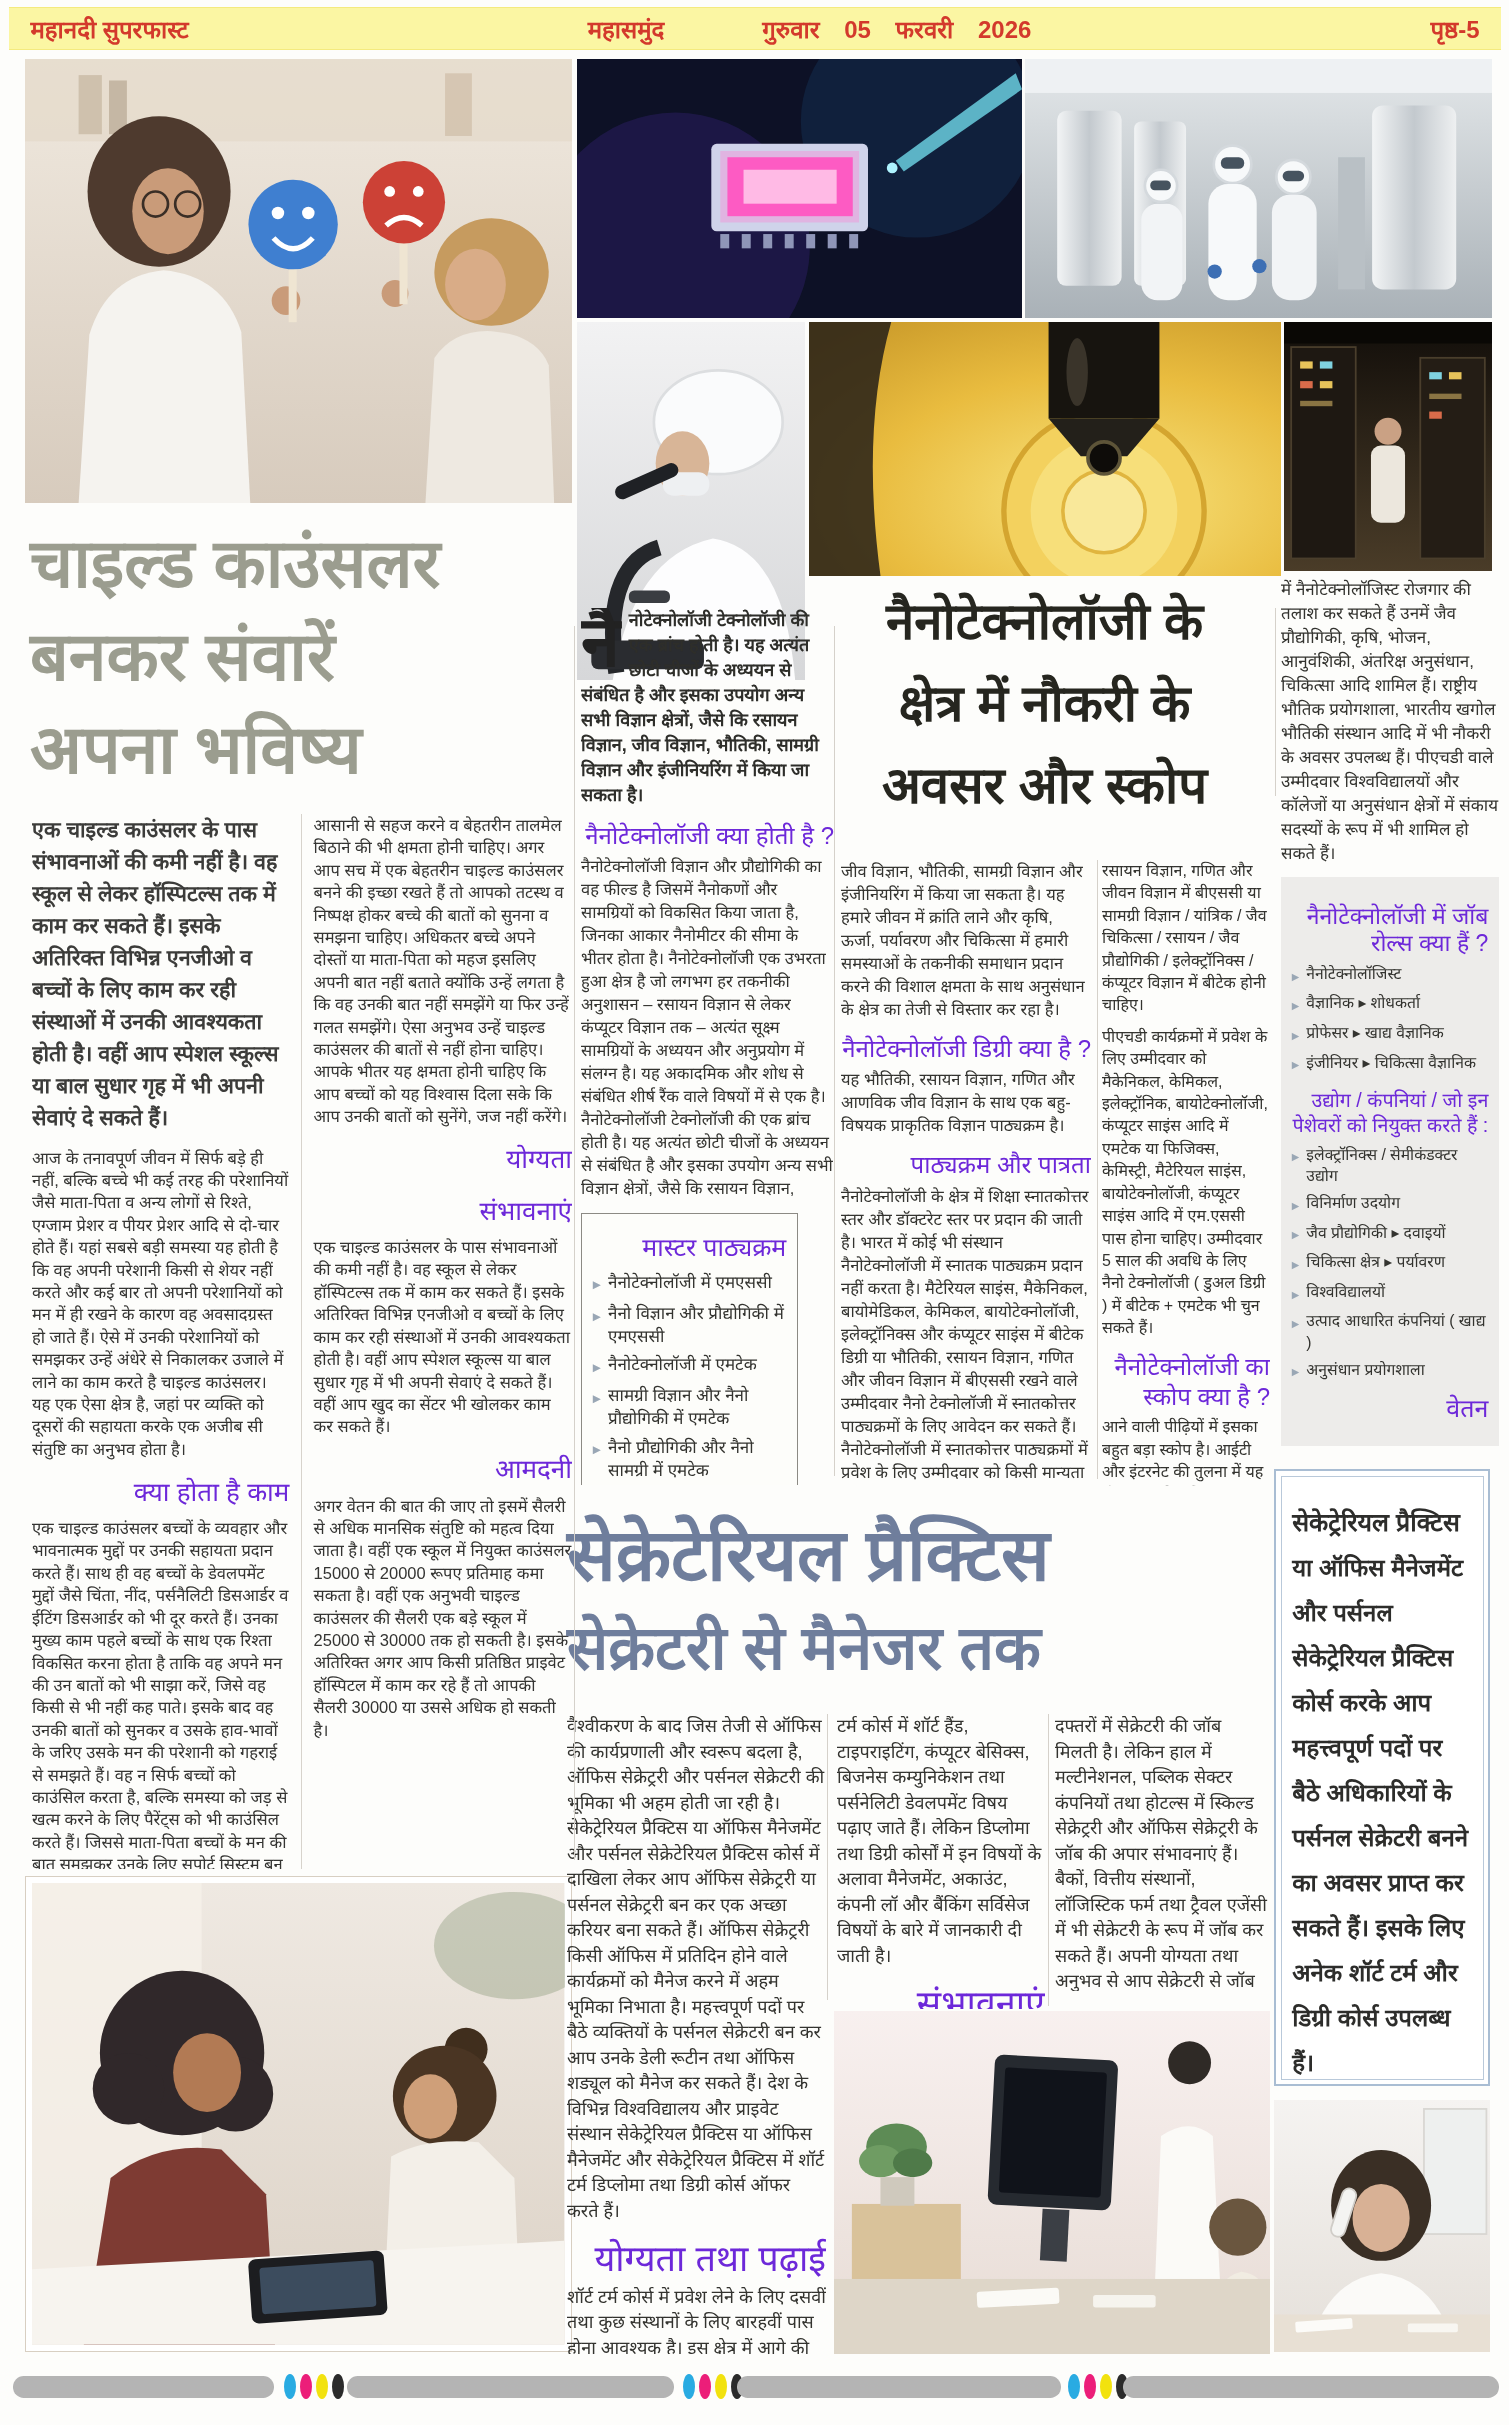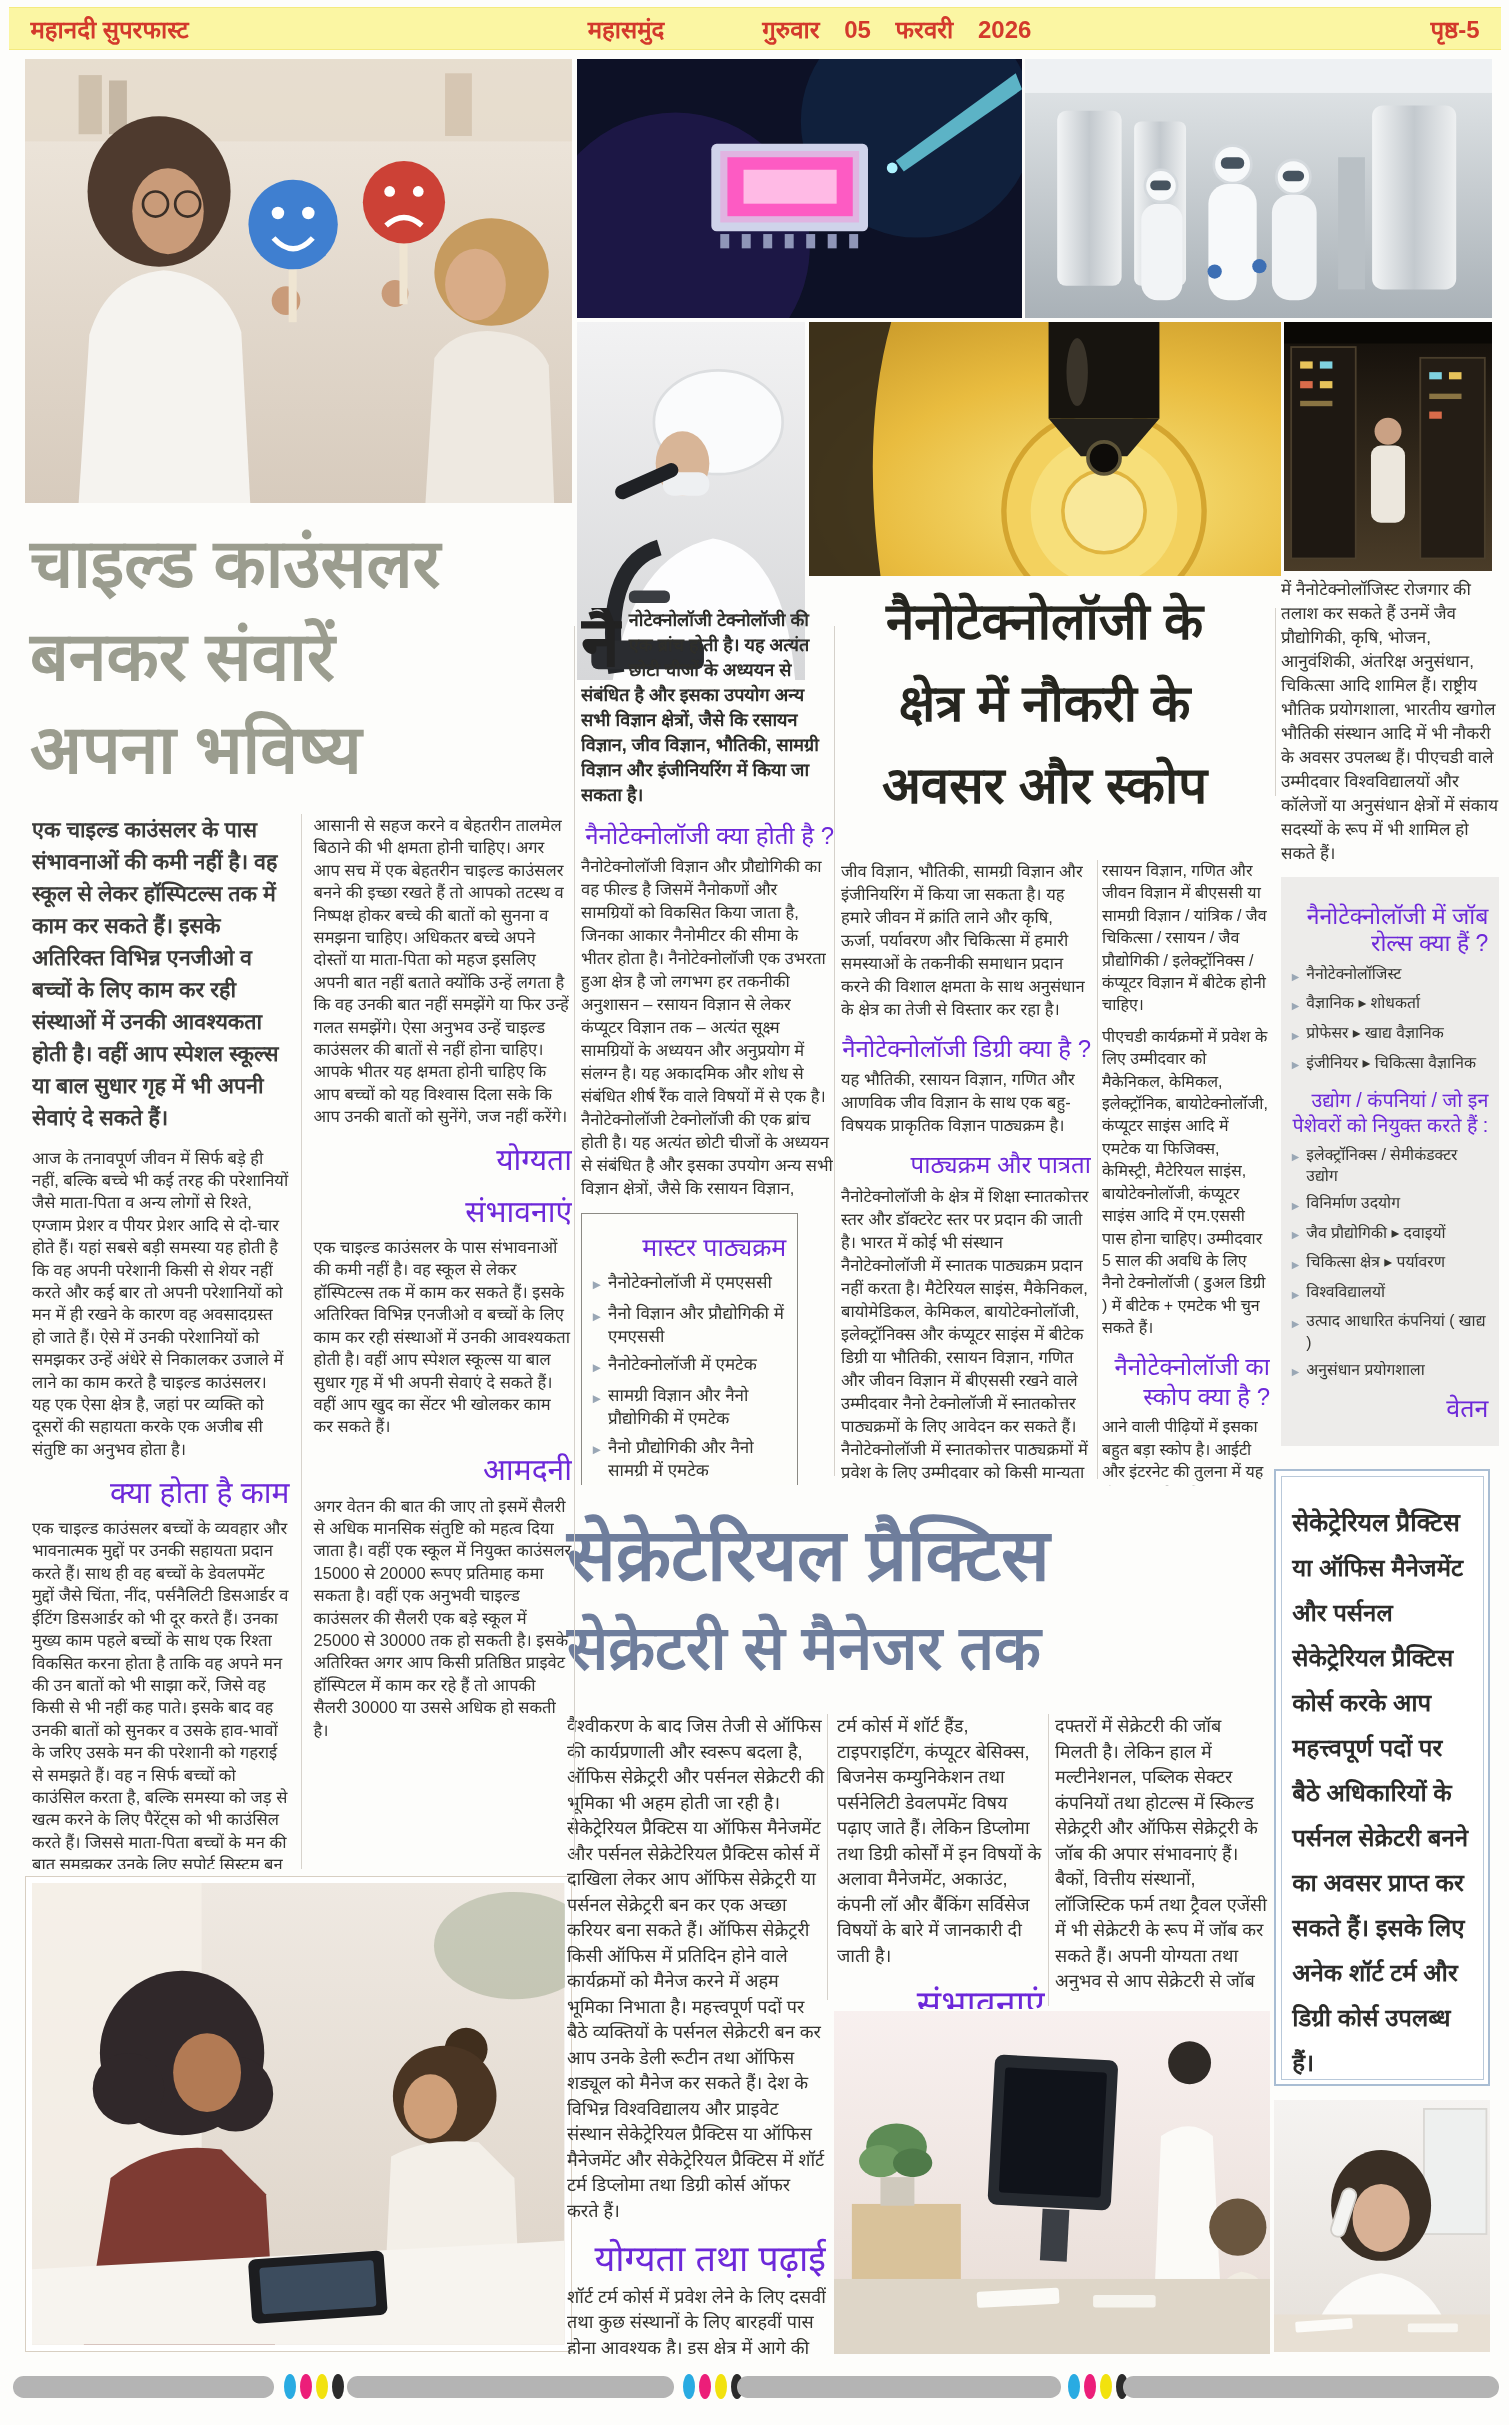--- a/index.html
+++ b/index.html
@@ -44,21 +44,21 @@
   .blt-item{display:flex;gap:7.2px;margin:0 0 5.4px 0;}
   .blt{color:var(--bullet,#9aa7b5);font-size:0.62em;line-height:inherit;padding-top:2.7px;flex:none;}
 
   
   .child-cols{position:absolute;left:32px;top:814px;width:540px;height:1055px;
     display:flex;overflow:hidden;color:#343432;font-size:16.5px;line-height:22.4px;}
   .child-cols .col{width:50%;box-sizing:border-box;}
   .child-cols .col1{padding-right:11.6px;border-right:0.9px solid #d7d3cc;}
   .child-cols .col2{padding-left:11.6px;}
   .child-cols .lead{font-size:21.5px;line-height:32px;font-weight:bold;color:#3c3c3a;margin-bottom:12.5px;}
-  .child-cols h3{font-size:30px;line-height:39px;}
+  .child-cols h3{font-size:26px;line-height:39px;}
 
   
   .nano-col{position:absolute;color:#33332f;font-size:16.5px;line-height:23px;overflow:hidden;}
   .nano-col h3{font-size:24px;line-height:29.5px;}
   .n-col1{left:581px;top:608px;width:253px;height:877px;}
   .n-col2{left:841px;top:860px;width:250px;height:624px;}
   .n-col3{left:1102px;top:860px;width:168px;height:626px;font-size:16px;line-height:22.4px;}
   .n-col4{left:1281px;top:578px;width:218px;height:868px;font-size:17px;line-height:24px;}
   .kicker{font-weight:bold;font-size:18px;line-height:25px;color:#2e2e2a;}
   .dropcap{float:left;font-size:70px;line-height:59px;font-weight:bold;padding:5.4px 9px 0 0;color:#222;}

